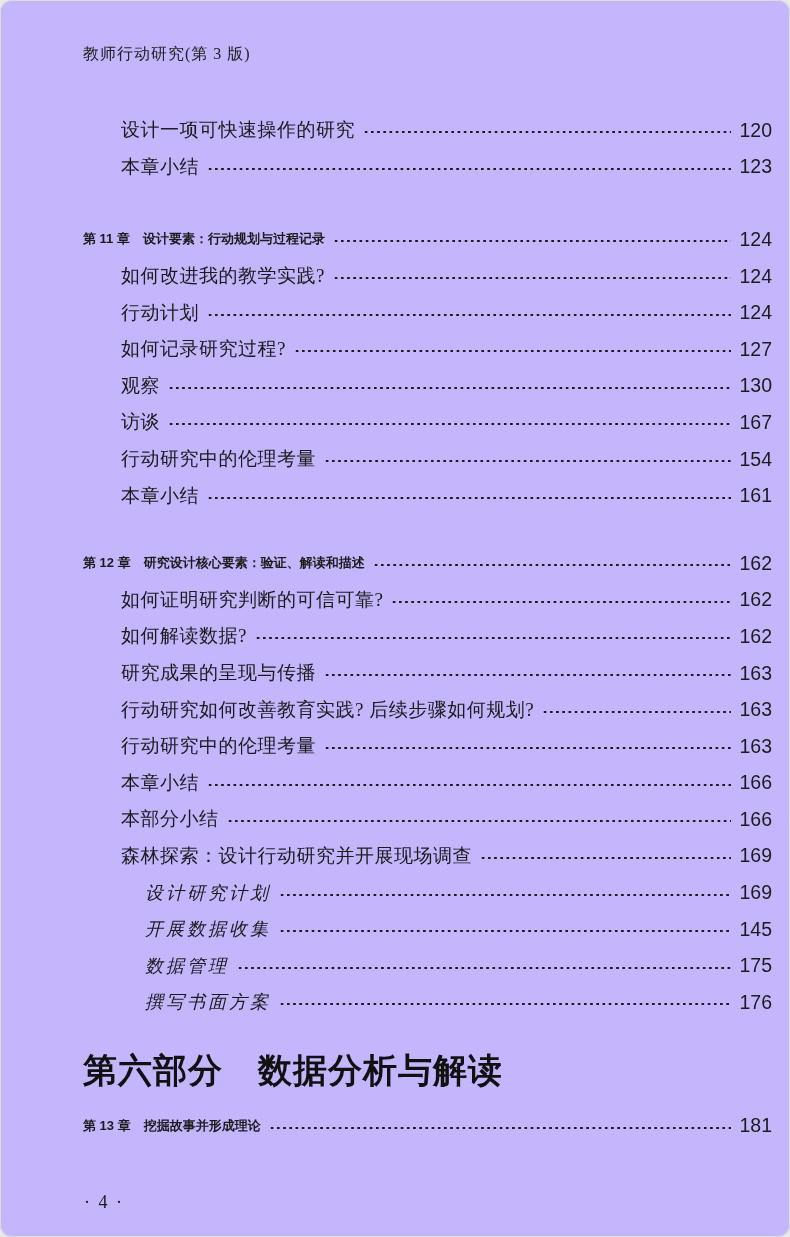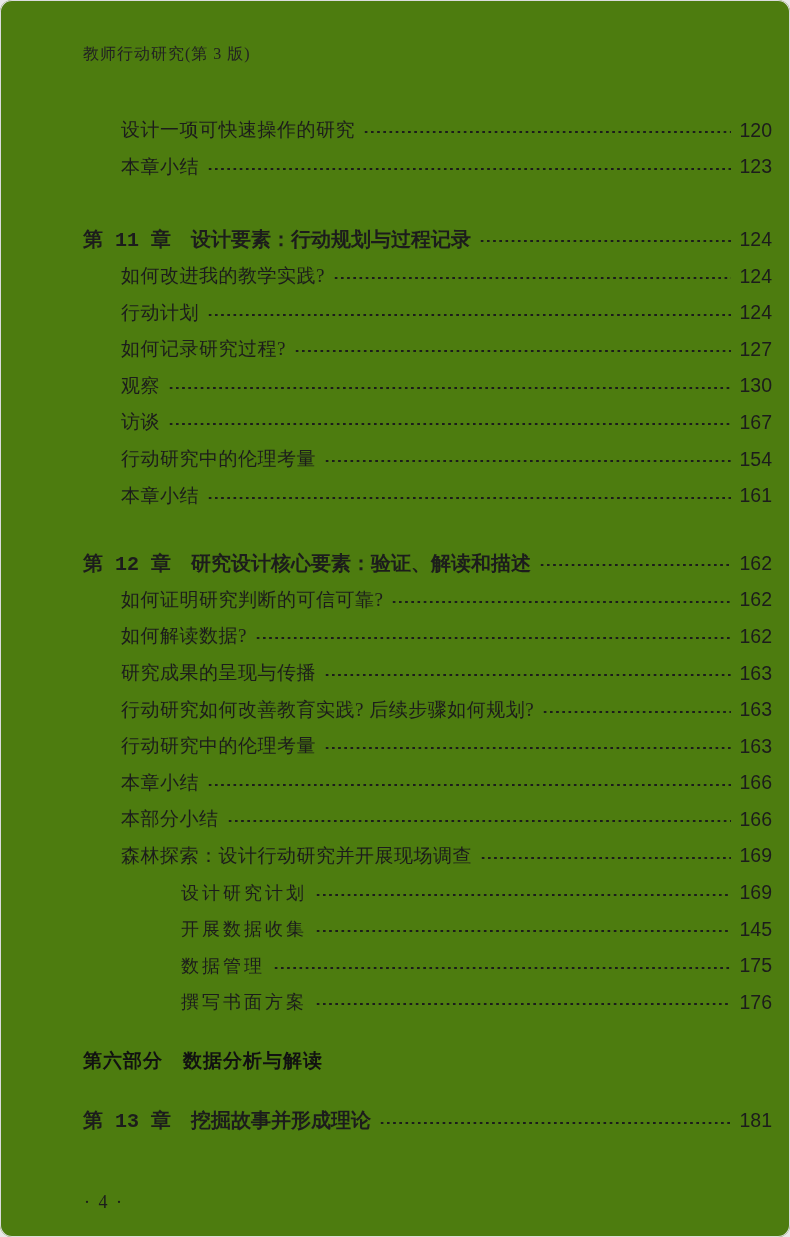--- a/index.html
+++ b/index.html
@@ -5,21 +5,21 @@
   html, body {
     margin: 0;
     padding: 0;
     background: #e9e9e9;
   }
   .page {
     position: relative;
     width: 790px;
     height: 1237px;
     margin: 0 auto;
-    background: #4d7c0f;
+    background: #c4b5fd;
     border-radius: 12px;
     box-shadow: inset 0 0 0 1px #dcdcdc;
     overflow: hidden;
     color: #1c1c1c;
     font-family: "Liberation Serif", "DejaVu Serif", serif;
   }
   .running-header {
     position: absolute;
     top: 44px;
     left: 83px;
@@ -40,35 +40,35 @@
     display: flex;
     align-items: center;
     height: 36.6px;
     font-size: 19px;
     white-space: nowrap;
   }
   .toc-row .label {
     flex: 0 0 auto;
   }
   .toc-row.level-0 .label {
-    font-family: Liberation Mono, monospace;
+    font-family: Liberation Sans, sans-serif;
     font-weight: 700;
-    font-size: 20px;
+    font-size: 13px;
   }
   .toc-row.level-1 { padding-left: 38px; }
   .toc-row.level-1 .label {
     font-family: "Liberation Serif", "DejaVu Serif", serif;
     letter-spacing: 0.5px;
   }
   .toc-row.level-2 { padding-left: 62px; }
   .toc-row.level-2 .label {
     font-family: "Liberation Serif", "DejaVu Serif", serif;
+    font-style: italic;
     font-size: 18px;
     letter-spacing: 3px;
-    margin-left: 36px;
   }
   .leader {
     flex: 1 1 auto;
     height: 4px;
     margin: 0 7px 0 8px;
     transform: translateY(2px);
     background-image: radial-gradient(circle, #1b1b1b 1.15px, transparent 1.5px);
     background-size: 6.2px 4px;
     background-repeat: repeat-x;
     background-position: left center;
@@ -77,24 +77,24 @@
   .pagenum {
     flex: 0 0 auto;
     font-family: Liberation Sans, sans-serif;
     font-size: 19.5px;
     text-align: right;
     min-width: 34px;
   }
   .spacer-lg { height: 36px; }
   .spacer-md { height: 31px; }
   .part-heading {
-    margin: 27px 0 29px 0;
+    margin: 27px 0 14px 0;
     font-family: "Liberation Sans", "DejaVu Sans", sans-serif;
     font-weight: 700;
-    font-size: 19px;
+    font-size: 34px;
     letter-spacing: 1px;
     color: #111;
   }
   .footer-pagenum {
     position: absolute;
     left: 84px;
     bottom: 24px;
     font-size: 18px;
     font-family: "Liberation Serif", "DejaVu Serif", serif;
     letter-spacing: 2px;

